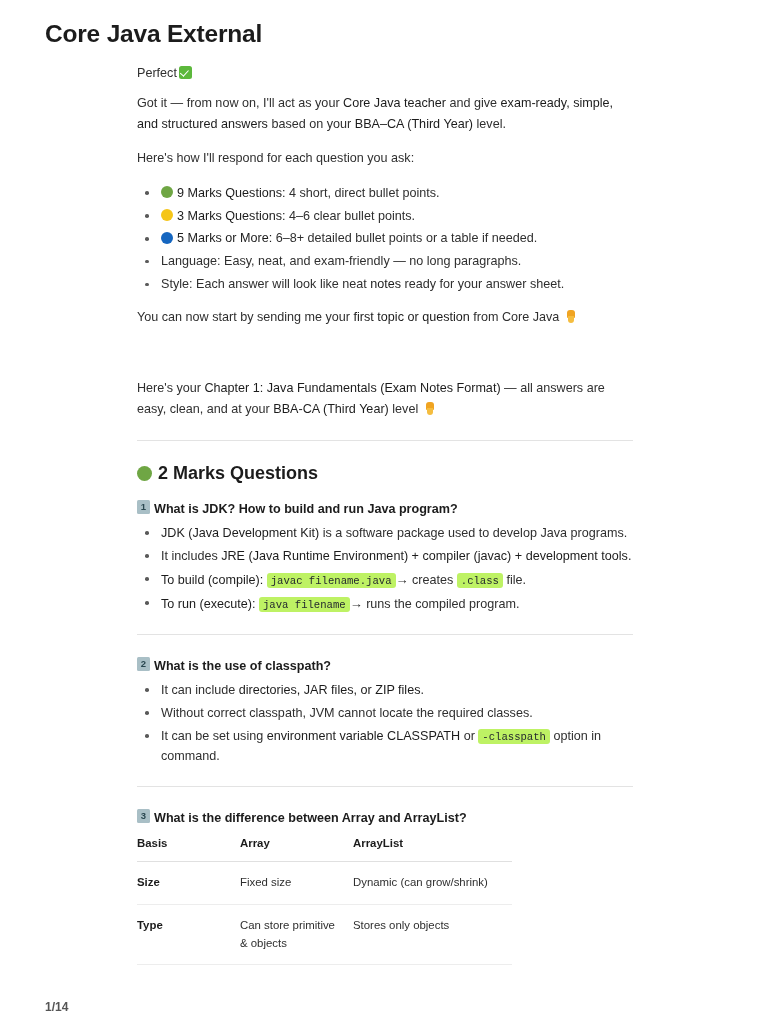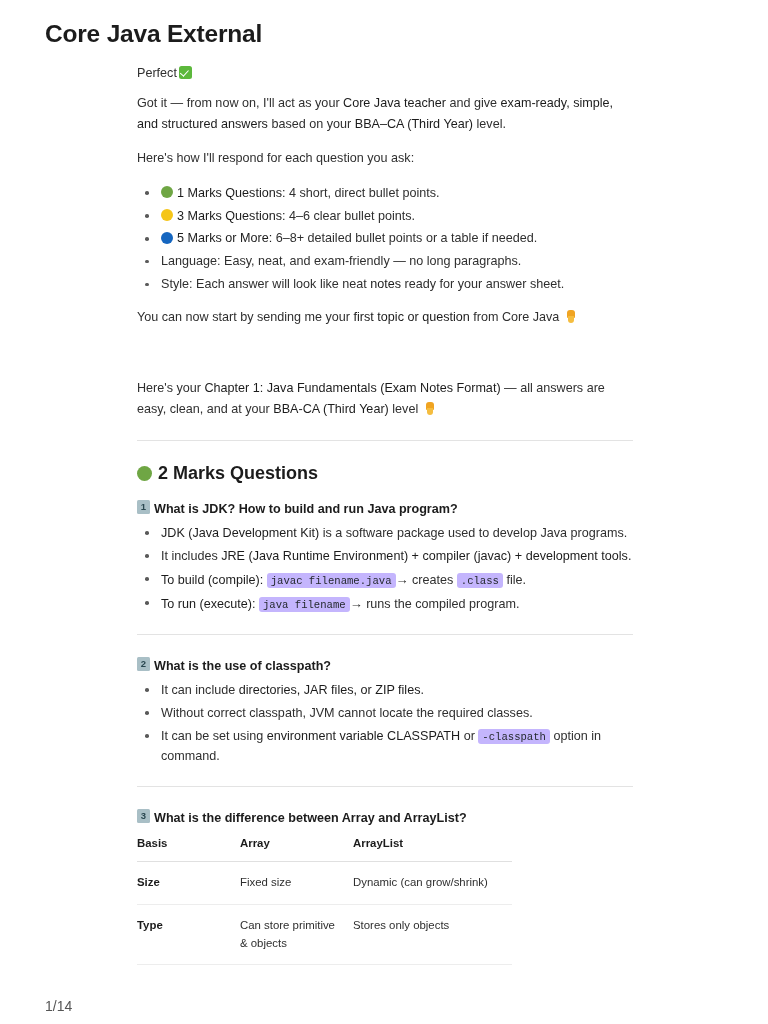--- a/index.html
+++ b/index.html
@@ -148,21 +148,21 @@
     font-family: "Liberation Sans", sans-serif;
     border-radius: 1.5px;
     margin-right: 4px;
     vertical-align: 1px;
     padding: 0 2px;
   }
 
   code.inline {
     font-family: "Liberation Mono", monospace;
     font-size: 10.6px;
-    background: #c4b5fd;
+    background: #bef264;
     color: #24292e;
     padding: 1.5px 4px;
     border-radius: 3px;
     white-space: nowrap;
   }
 
   .arrow { font-size: 13px; color: #2f2f2f; }
 
   hr.rule {
     border: none;
@@ -215,23 +215,23 @@
   }
   table.cmp td.basis { font-weight: bold; color: #1c1c1c; }
   table.cmp col.c1 { width: 103px; }
   table.cmp col.c2 { width: 113px; }
   table.cmp col.c3 { width: 159px; }
 
   .footer {
     position: absolute;
     left: 45px;
     bottom: 10px;
-    font-size: 14px;
+    font-size: 12px;
     color: #555555;
-    font-weight: normal;
+    font-weight: bold;
   }
 </style>
 </head>
 <body>
 
 <div class="page-title">Core Java External</div>
 
 <div class="content">
 
   <p class="para tight">
@@ -239,21 +239,21 @@
   </p>
 
   <p class="para">
     <span>Got it — from now on, I'll act as your </span><b>Core Java teacher</b><span> and give </span><b>exam-ready, simple, and structured answers</b><span> based on your </span><b>BBA–CA (Third Year)</b><span> level.</span>
   </p>
 
   <p class="para">Here's how I'll respond for each question you ask:</p>
 
   <ul class="bullets">
     <li>
-      <span class="dot green"></span><b>1 Marks Questions:</b><span> 4 short, direct bullet points.</span>
+      <span class="dot green"></span><b>9 Marks Questions:</b><span> 4 short, direct bullet points.</span>
     </li>
     <li>
       <span class="dot yellow"></span><b>3 Marks Questions:</b><span> 4–6 clear bullet points.</span>
     </li>
     <li>
       <span class="dot blue"></span><b>5 Marks or More:</b><span> 6–8+ detailed bullet points or a table if needed.</span>
     </li>
     <li>
       <span>Language: Easy, neat, and exam-friendly — no long paragraphs.</span>
     </li>

